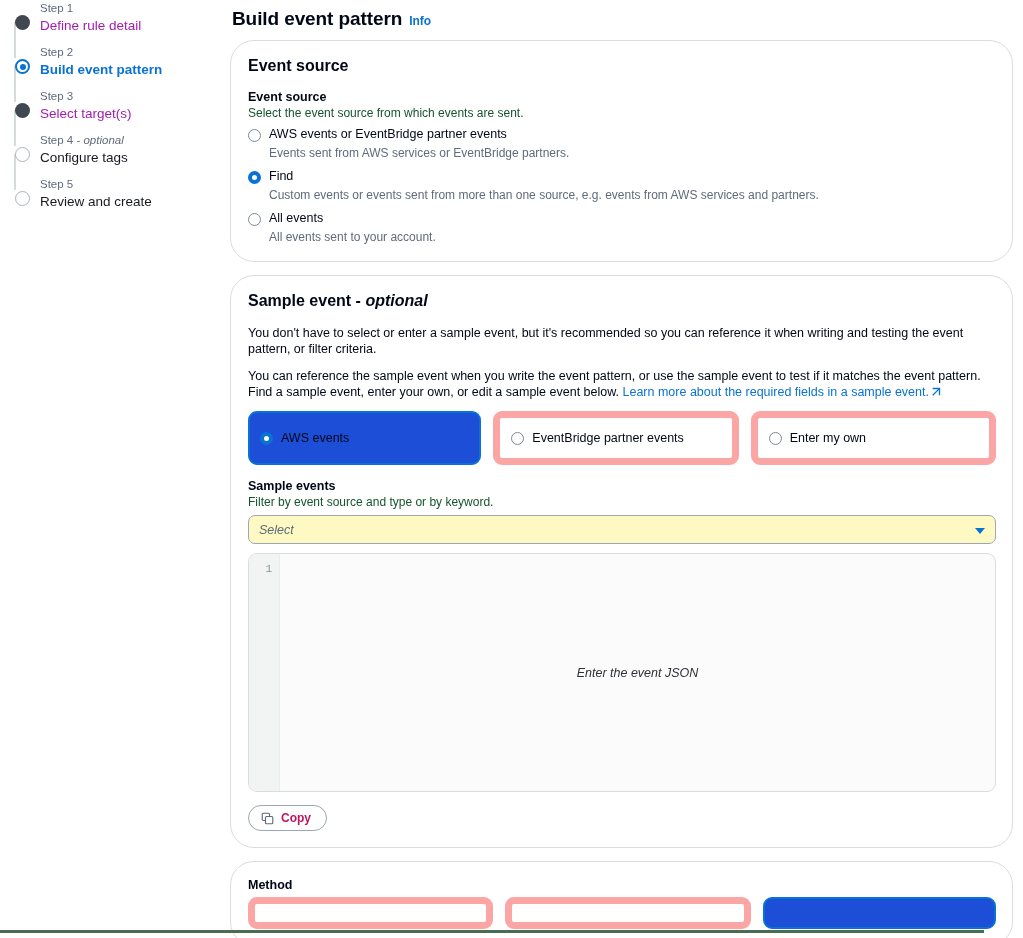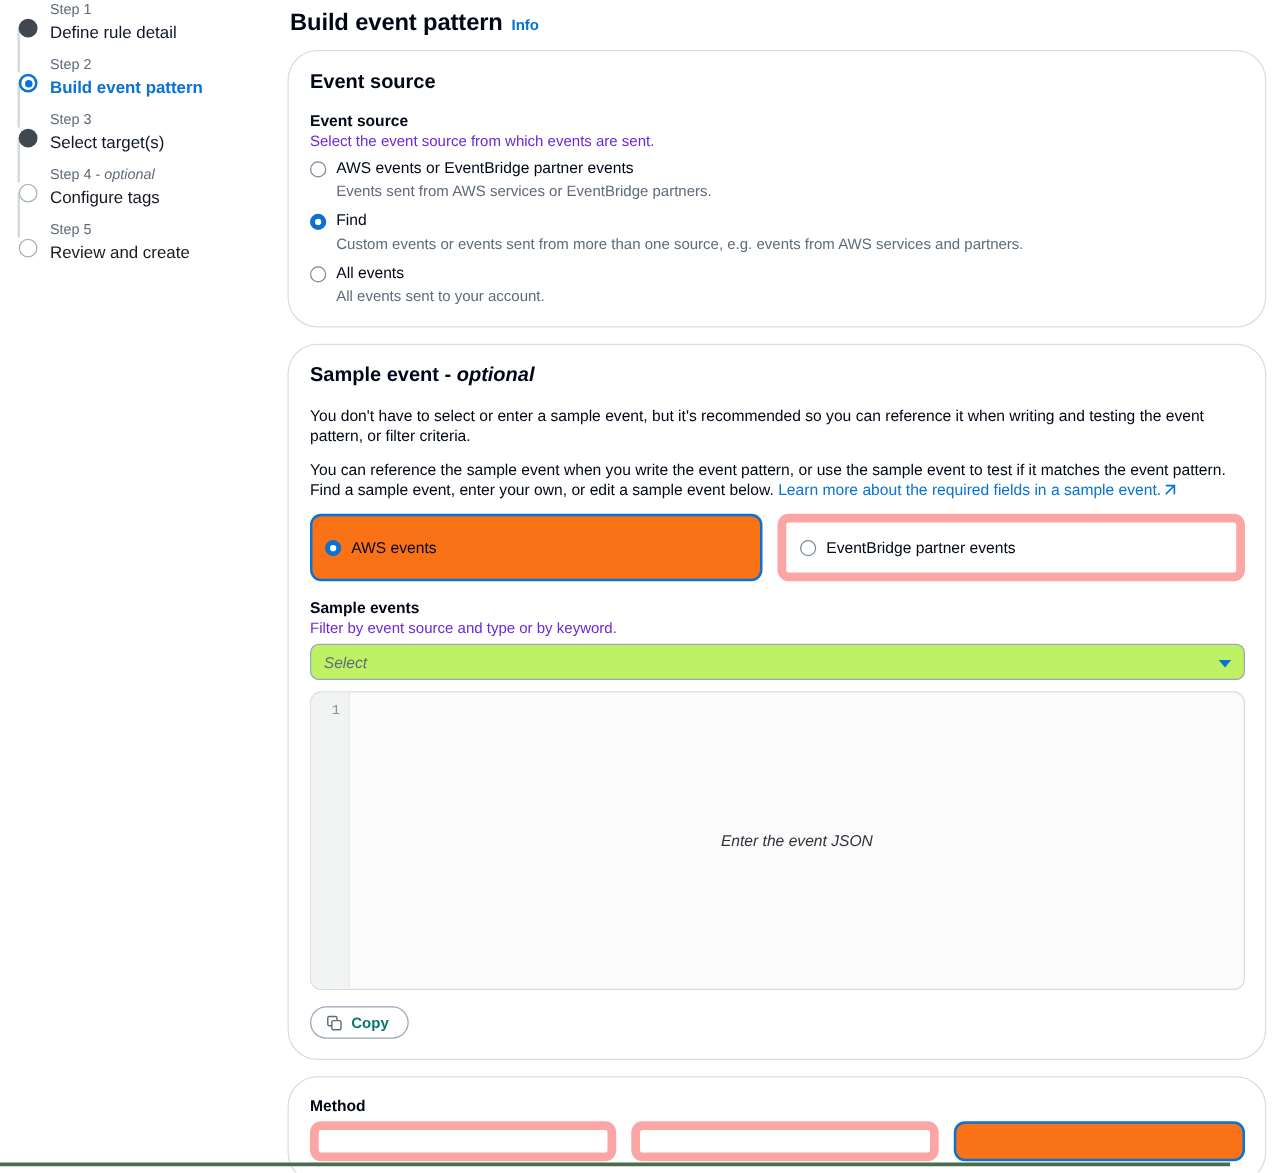--- a/index.html
+++ b/index.html
@@ -43,21 +43,21 @@
   .wiz-connector {
     position: absolute; left: 14px; width: 2px;
     background: #d5dbdb;
   }
   .wiz-num {
     font-size: 11.5px; color: #5f6b7a; line-height: 15px;
     margin: 0; padding-top: 1px;
   }
   .wiz-num .opt { font-style: italic; }
   .wiz-title {
-    font-size: 13.5px; line-height: 18px; color: #0f172a;
+    font-size: 13.5px; line-height: 18px; color: #a21caf;
     margin: 1px 0 0 0;
   }
   .wiz-title.is-active { color: #0972d3; font-weight: bold; }
   .wiz-title.is-todo { color: #16191f; }
 
   
   .main {
     position: absolute; left: 230px; top: 0;
     width: 783px;
   }
@@ -84,21 +84,21 @@
     font-size: 16px; font-weight: bold; color: #000716;
     margin: 0 0 15px 0;
   }
   .card-title .opt { font-style: italic; font-weight: bold; }
 
   .field-label {
     font-size: 12.5px; font-weight: bold; color: #000716;
     margin: 0 0 1px 0;
   }
   .field-desc {
-    font-size: 12px; color: #6d28d9; margin: 0 0 5px 0; line-height: 16px;
+    font-size: 12px; color: #14532d; margin: 0 0 5px 0; line-height: 16px;
   }
   .body-text {
     font-size: 12.5px; color: #000716; line-height: 16px; margin: 0 0 11px 0;
   }
   .body-text a { color: #0972d3; text-decoration: none; }
 
   
   .radio-row { display: flex; align-items: flex-start; margin-bottom: 2px; }
   .radio-mark {
     flex: none;
@@ -121,35 +121,35 @@
     flex: 1 1 0;
     border: 7px solid #fca5a5;
     border-radius: 9px;
     background: #ffffff;
     padding: 9px 11px 9px 11px;
     display: flex; align-items: flex-start;
     cursor: pointer;
   }
   .tile.selected {
     border: 2px solid #0972d3;
-    background: #f97316;
+    background: #1d4ed8;
     padding: 8px 10px 8px 10px;
   }
   .tile .radio-mark { margin-top: 2px; }
   .tile-label { font-size: 12.5px; color: #000716; line-height: 16px; }
   .tile-single { padding: 12px 11px; align-items: center; }
   .tile-single .radio-mark { margin-top: 0; }
 
   
   .select {
     position: relative;
     height: 29px;
     border: 1px solid #9ba7b6;
     border-radius: 7px;
-    background: #bef264;
+    background: #fef9c3;
     display: flex; align-items: center;
     padding: 0 28px 0 10px;
     cursor: pointer;
   }
   .select .ph { font-size: 12.5px; color: #5f6b7a; font-style: italic; }
   .caret {
     position: absolute; right: 10px; top: 50%;
     margin-top: -2px;
     width: 0; height: 0;
     border-left: 5px solid transparent;
@@ -187,21 +187,21 @@
   }
 
   
   .copy-btn {
     display: inline-flex; align-items: center; gap: 7px;
     height: 26px;
     border: 1px solid #9ba7b6;
     border-radius: 14px;
     background: #ffffff;
     padding: 0 15px 0 12px;
-    font-size: 12px; color: #0f766e; font-weight: bold;
+    font-size: 12px; color: #be185d; font-weight: bold;
     cursor: pointer; margin-top: 13px;
   }
   .copy-icon { display: block; width: 13px; height: 13px; }
 
   .ext-icon { display: inline-block; width: 10px; height: 10px; vertical-align: -1px; margin-left: 2px;}
 
   
   .bottom-rule {
     position: absolute; left: 0; right: 0; top: 930px;
     height: 3px; background: #4b6c4f;
@@ -294,20 +294,24 @@
             </svg></span></p>
 
       <div class="tiles" style="margin-top:4px;">
         <div class="tile tile-single selected">
           <span class="radio-mark checked"></span>
           <span class="tile-label">AWS events</span>
         </div>
         <div class="tile tile-single">
           <span class="radio-mark"></span>
           <span class="tile-label">EventBridge partner events</span>
+        </div>
+        <div class="tile tile-single">
+          <span class="radio-mark"></span>
+          <span class="tile-label">Enter my own</span>
         </div>
       </div>
 
       <div class="field-label" style="margin-top:14px;">Sample events</div>
       <div class="field-desc">Filter by event source and type or by keyword.</div>
 
       <div class="select">
         <span class="ph">Select</span>
         <span class="caret"></span>
       </div>

